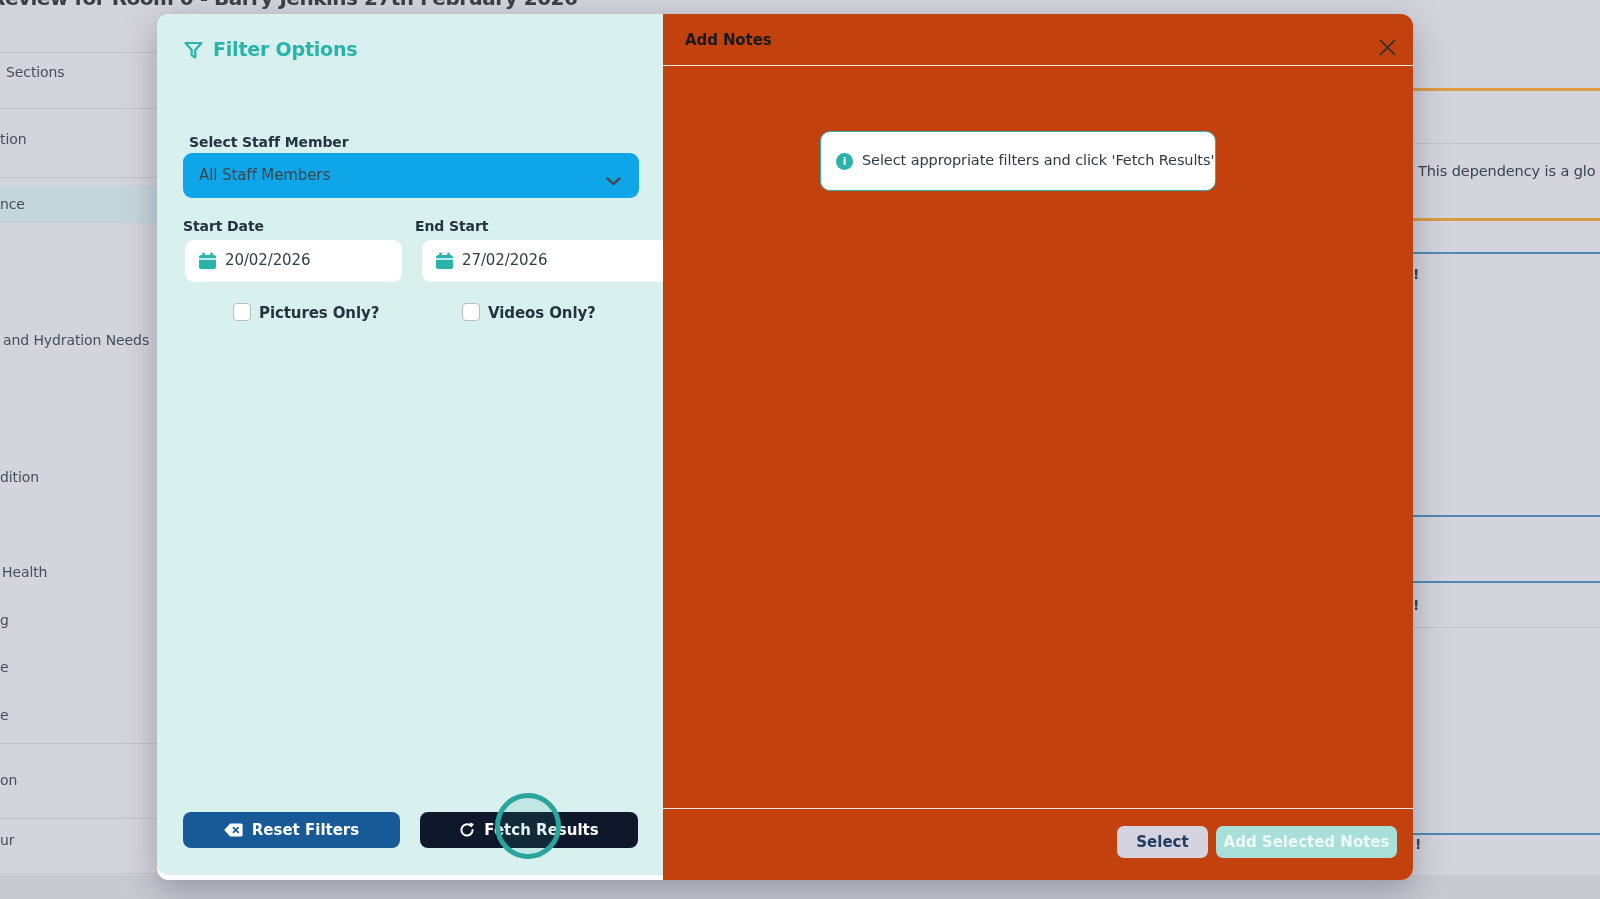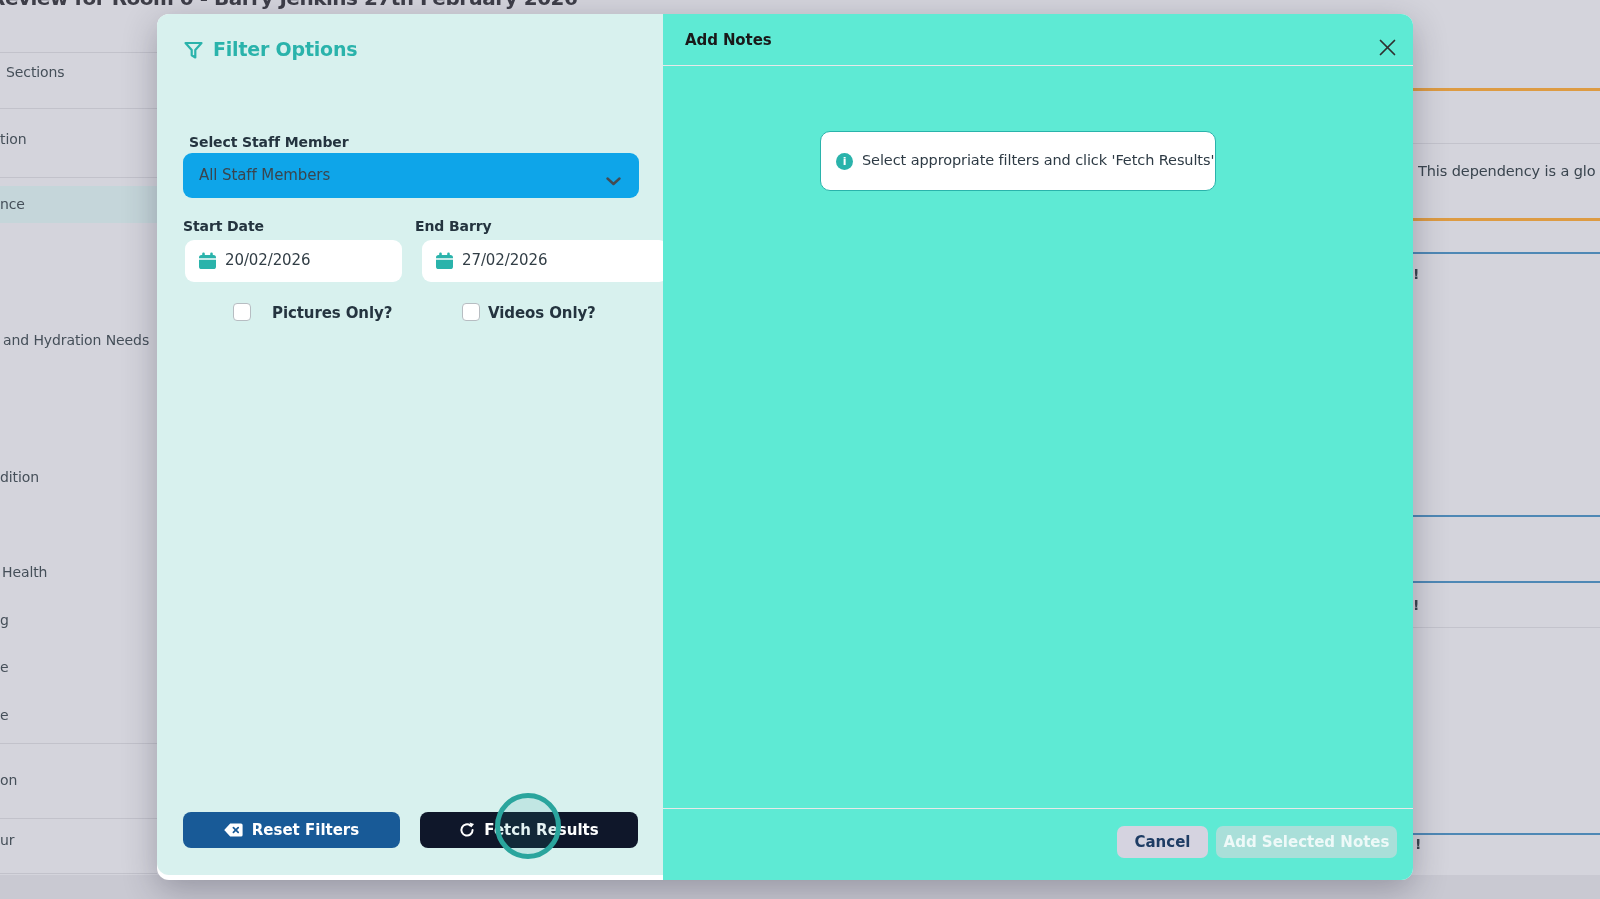--- a/index.html
+++ b/index.html
@@ -87,37 +87,37 @@
   #end-date   { left:265px; width:246px; }
   .date-input svg { position:absolute; left:13px; top:12px; }
   .date-value { position:absolute; left:40px; top:11px; font-size:15px; color:#323e46; }
 
   .checkbox {
     position:absolute; top:289px; width:18px; height:18px;
     background:#fff; border:1.5px solid #b7bdc2; border-radius:4px; cursor:pointer;
   }
   #cb-pictures { left:76px; } #cb-videos { left:305px; }
   .cb-label { position:absolute; top:290px; font-size:15px; font-weight:600; color:#24343f; }
-  #cb-pictures-label { left:115px; } #cb-videos-label { left:331px; }
+  #cb-pictures-label { left:102px; } #cb-videos-label { left:331px; }
 
   .fp-btn {
     position:absolute; top:798px; height:36px; border:none; border-radius:8px;
     display:flex; align-items:center; justify-content:center; gap:9px;
     font-family:inherit; font-size:15px; font-weight:bold; color:#fff; cursor:pointer;
   }
   #reset-btn { left:26px; width:217px; background:#185a97; }
   #fetch-btn { left:263px; width:218px; background:#0f172a; }
   #click-circle {
     position:absolute; left:338px; top:779px; width:66px; height:66px;
     border:5px solid #2aa59d; border-radius:50%;
     background:rgba(42,165,157,0.13); z-index:5; pointer-events:none;
   }
 
   
-  #notes-panel { position:absolute; left:506px; top:0; width:750px; height:866px; background:#5eead4; border-radius:0 12px 12px 0; }
+  #notes-panel { position:absolute; left:506px; top:0; width:750px; height:866px; background:#c2410c; border-radius:0 12px 12px 0; }
   #notes-header { position:absolute; left:0; top:0; width:750px; height:52px; border-bottom:1px solid #e8e8e8; }
   #notes-title { position:absolute; left:22px; top:17px; font-size:15px; font-weight:bold; color:#191919; }
   #close-btn { position:absolute; right:16px; top:25px; width:18px; height:18px; cursor:pointer; }
   #info-box {
     position:absolute; left:157px; top:117px; width:396px; height:60px;
     background:#fff; border:1.6px solid #2ab3ab; border-radius:10px;
   }
   #info-icon {
     position:absolute; left:15px; top:21px; width:17px; height:17px;
     background:#2ab3ab; border-radius:50%; color:#fff;
@@ -189,21 +189,21 @@
     <div id="staff-select">
       <span id="staff-value">All Staff Members</span>
       <span id="staff-chevron">
         <svg width="15" height="9" viewBox="0 0 15 9">
           <polyline points="1.5,1.5 7.5,7 13.5,1.5" fill="none" stroke="#444b52" stroke-width="2.4" stroke-linecap="round" stroke-linejoin="round"></polyline>
         </svg>
       </span>
     </div>
 
     <div class="fp-label" id="start-label">Start Date</div>
-    <div class="fp-label" id="end-label">End Barry</div>
+    <div class="fp-label" id="end-label">End Start</div>
 
     <div class="date-input" id="start-date">
       <svg width="19" height="18" viewBox="0 0 19 18">
         <rect x="1" y="3" width="17" height="14" rx="2.6" fill="#2ab3ab"></rect>
         <rect x="4.2" y="0.5" width="2.6" height="4.4" rx="1.2" fill="#2ab3ab"></rect>
         <rect x="12.2" y="0.5" width="2.6" height="4.4" rx="1.2" fill="#2ab3ab"></rect>
         <rect x="1" y="6.2" width="17" height="1.6" fill="rgba(255,255,255,0.9)"></rect>
       </svg>
       <span class="date-value">20/02/2026</span>
     </div>
@@ -250,18 +250,18 @@
         </svg>
       </span>
     </div>
 
     <div id="info-box">
       <span id="info-icon">i</span>
       <span id="info-text">Select appropriate filters and click 'Fetch Results'</span>
     </div>
 
     <div id="notes-footer">
-      <button class="footer-btn" id="cancel-btn">Cancel</button>
+      <button class="footer-btn" id="cancel-btn">Select</button>
       <button class="footer-btn" id="add-notes-btn">Add Selected Notes</button>
     </div>
   </div>
 
 </div>
 
 </body></html>

